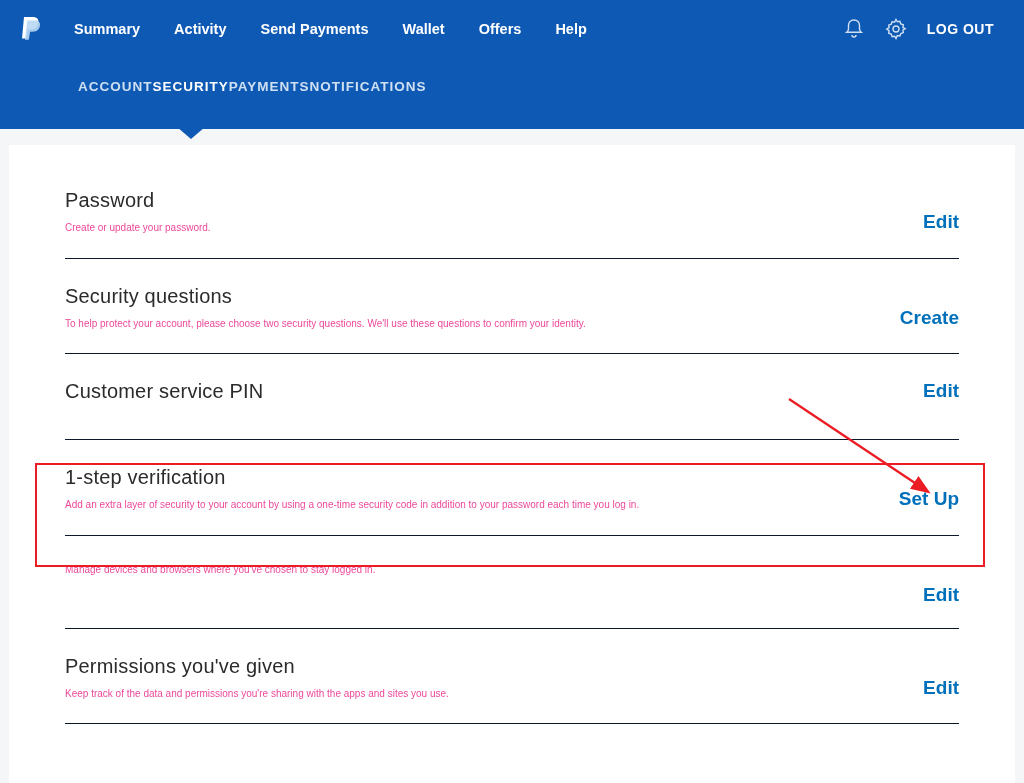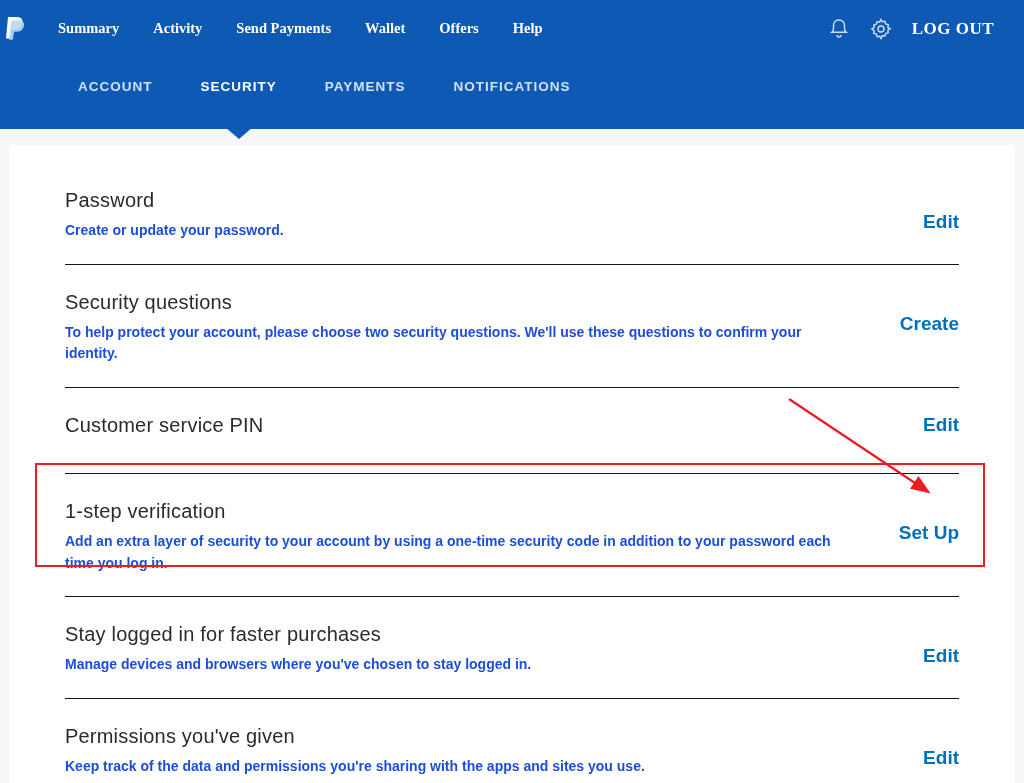--- a/index.html
+++ b/index.html
@@ -8,23 +8,22 @@
     background: #f5f6f8;
     width: 1024px;
     height: 783px;
     overflow: hidden;
   }
   .topbar {
     background: #0e59b4;
     height: 57px;
     display: flex;
     align-items: center;
-    padding: 0 30px 0 4px;
+    padding: 0 30px 0 20px;
     color: #fff;
-    font-family: Liberation Serif, serif;
   }
   .logo {
     width: 24px;
     height: 28px;
     margin-right: 30px;
     display: flex;
     align-items: center;
   }
   .topnav {
     display: flex;
@@ -44,32 +43,31 @@
   }
   .icon-btn {
     width: 22px;
     height: 22px;
     display: flex;
     align-items: center;
     justify-content: center;
     cursor: pointer;
   }
   .logout {
-    font-size: 17px;
+    font-size: 14px;
     font-weight: 700;
     letter-spacing: 0.5px;
     cursor: pointer;
   }
   .subbar {
     background: #0e59b4;
     height: 72px;
     display: flex;
     align-items: flex-start;
     padding: 22px 0 0 78px;
-    gap: 48px;
     position: relative;
   }
   .subnav-item {
     color: #cfe0f2;
     font-size: 13.5px;
     font-weight: 700;
     letter-spacing: 1px;
     cursor: pointer;
     position: relative;
   }
@@ -104,24 +102,23 @@
   .section:last-child { border-bottom: none; }
   .section-left { flex: 1; padding-right: 60px; }
   .section-title {
     font-size: 20px;
     font-weight: 500;
     color: #2b2b2b;
     margin-bottom: 8px;
     letter-spacing: 0.2px;
   }
   .section-desc {
-    font-size: 14px;
-    color: #1d4ed8;
+    font-size: 10px;
+    color: #ec4899;
     line-height: 1.55;
-    font-weight: bold;
   }
   .section-action {
     color: #0070ba;
     font-size: 19px;
     font-weight: 700;
     cursor: pointer;
     margin-top: 22px;
     white-space: nowrap;
   }
   .highlight-box {
@@ -210,21 +207,20 @@
   <div class="section">
     <div class="section-left">
       <div class="section-title">1-step verification</div>
       <div class="section-desc">Add an extra layer of security to your account by using a one-time security code in addition to your password each time you log in.</div>
     </div>
     <div class="section-action">Set Up</div>
   </div>
 
   <div class="section">
     <div class="section-left">
-      <div class="section-title">Stay logged in for faster purchases</div>
       <div class="section-desc">Manage devices and browsers where you've chosen to stay logged in.</div>
     </div>
     <div class="section-action">Edit</div>
   </div>
 
   <div class="section">
     <div class="section-left">
       <div class="section-title">Permissions you've given</div>
       <div class="section-desc">Keep track of the data and permissions you're sharing with the apps and sites you use.</div>
     </div>

